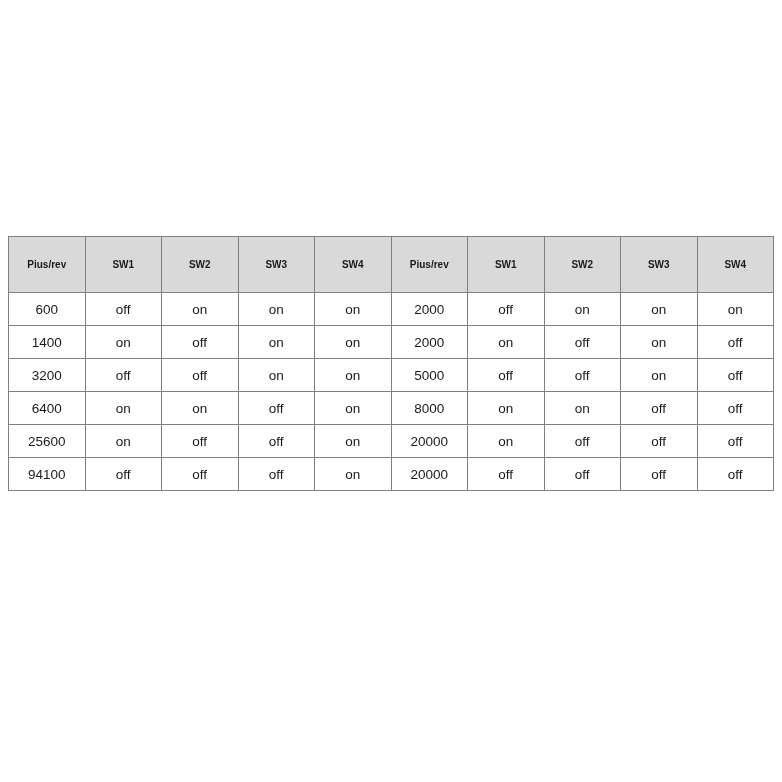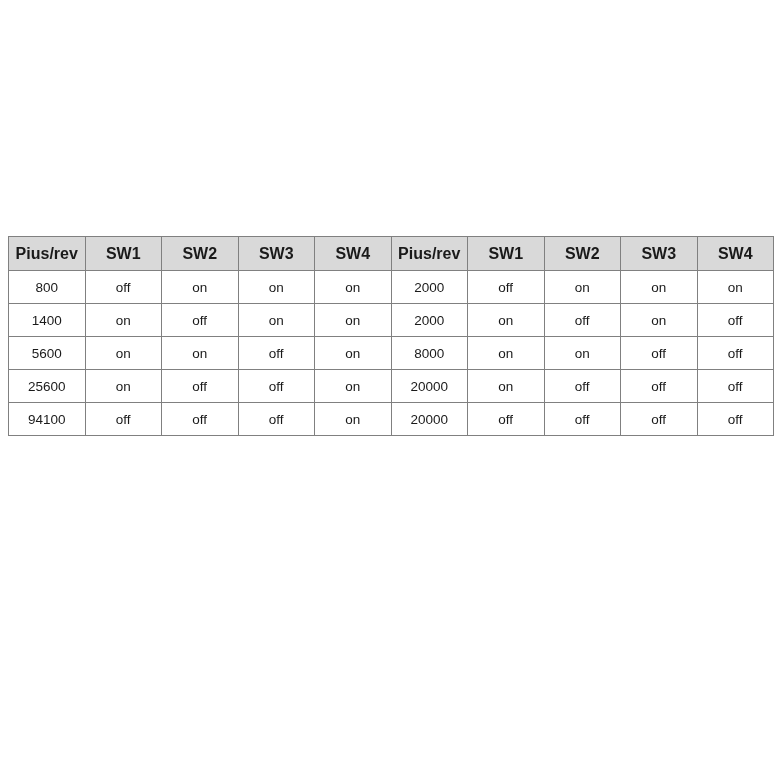--- a/index.html
+++ b/index.html
@@ -29,22 +29,22 @@
     border: 1px solid var(--border-color, #808080);
     text-align: center;
     vertical-align: middle;
     color: var(--text-color, #1a1a1a);
     overflow: hidden;
     white-space: nowrap;
   }
   table.dip-table th {
     background: var(--header-bg, #d9d9d9);
     font-weight: bold;
-    font-size: 16px;
-    height: 34px;
+    font-size: 10px;
+    height: 56px;
   }
   table.dip-table td {
     background: #ffffff;
     font-weight: normal;
     font-size: 13.5px;
     height: 33px;
   }
 </style>
 </head>
 <body>
@@ -60,21 +60,21 @@
           <th>SW4</th>
           <th>Pius/rev</th>
           <th>SW1</th>
           <th>SW2</th>
           <th>SW3</th>
           <th>SW4</th>
         </tr>
     </thead>
     <tbody>
         <tr>
-          <td>800</td>
+          <td>600</td>
           <td>off</td>
           <td>on</td>
           <td>on</td>
           <td>on</td>
           <td>2000</td>
           <td>off</td>
           <td>on</td>
           <td>on</td>
           <td>on</td>
         </tr>
@@ -84,21 +84,33 @@
           <td>off</td>
           <td>on</td>
           <td>on</td>
           <td>2000</td>
           <td>on</td>
           <td>off</td>
           <td>on</td>
           <td>off</td>
         </tr>
         <tr>
-          <td>5600</td>
+          <td>3200</td>
+          <td>off</td>
+          <td>off</td>
+          <td>on</td>
+          <td>on</td>
+          <td>5000</td>
+          <td>off</td>
+          <td>off</td>
+          <td>on</td>
+          <td>off</td>
+        </tr>
+        <tr>
+          <td>6400</td>
           <td>on</td>
           <td>on</td>
           <td>off</td>
           <td>on</td>
           <td>8000</td>
           <td>on</td>
           <td>on</td>
           <td>off</td>
           <td>off</td>
         </tr>

